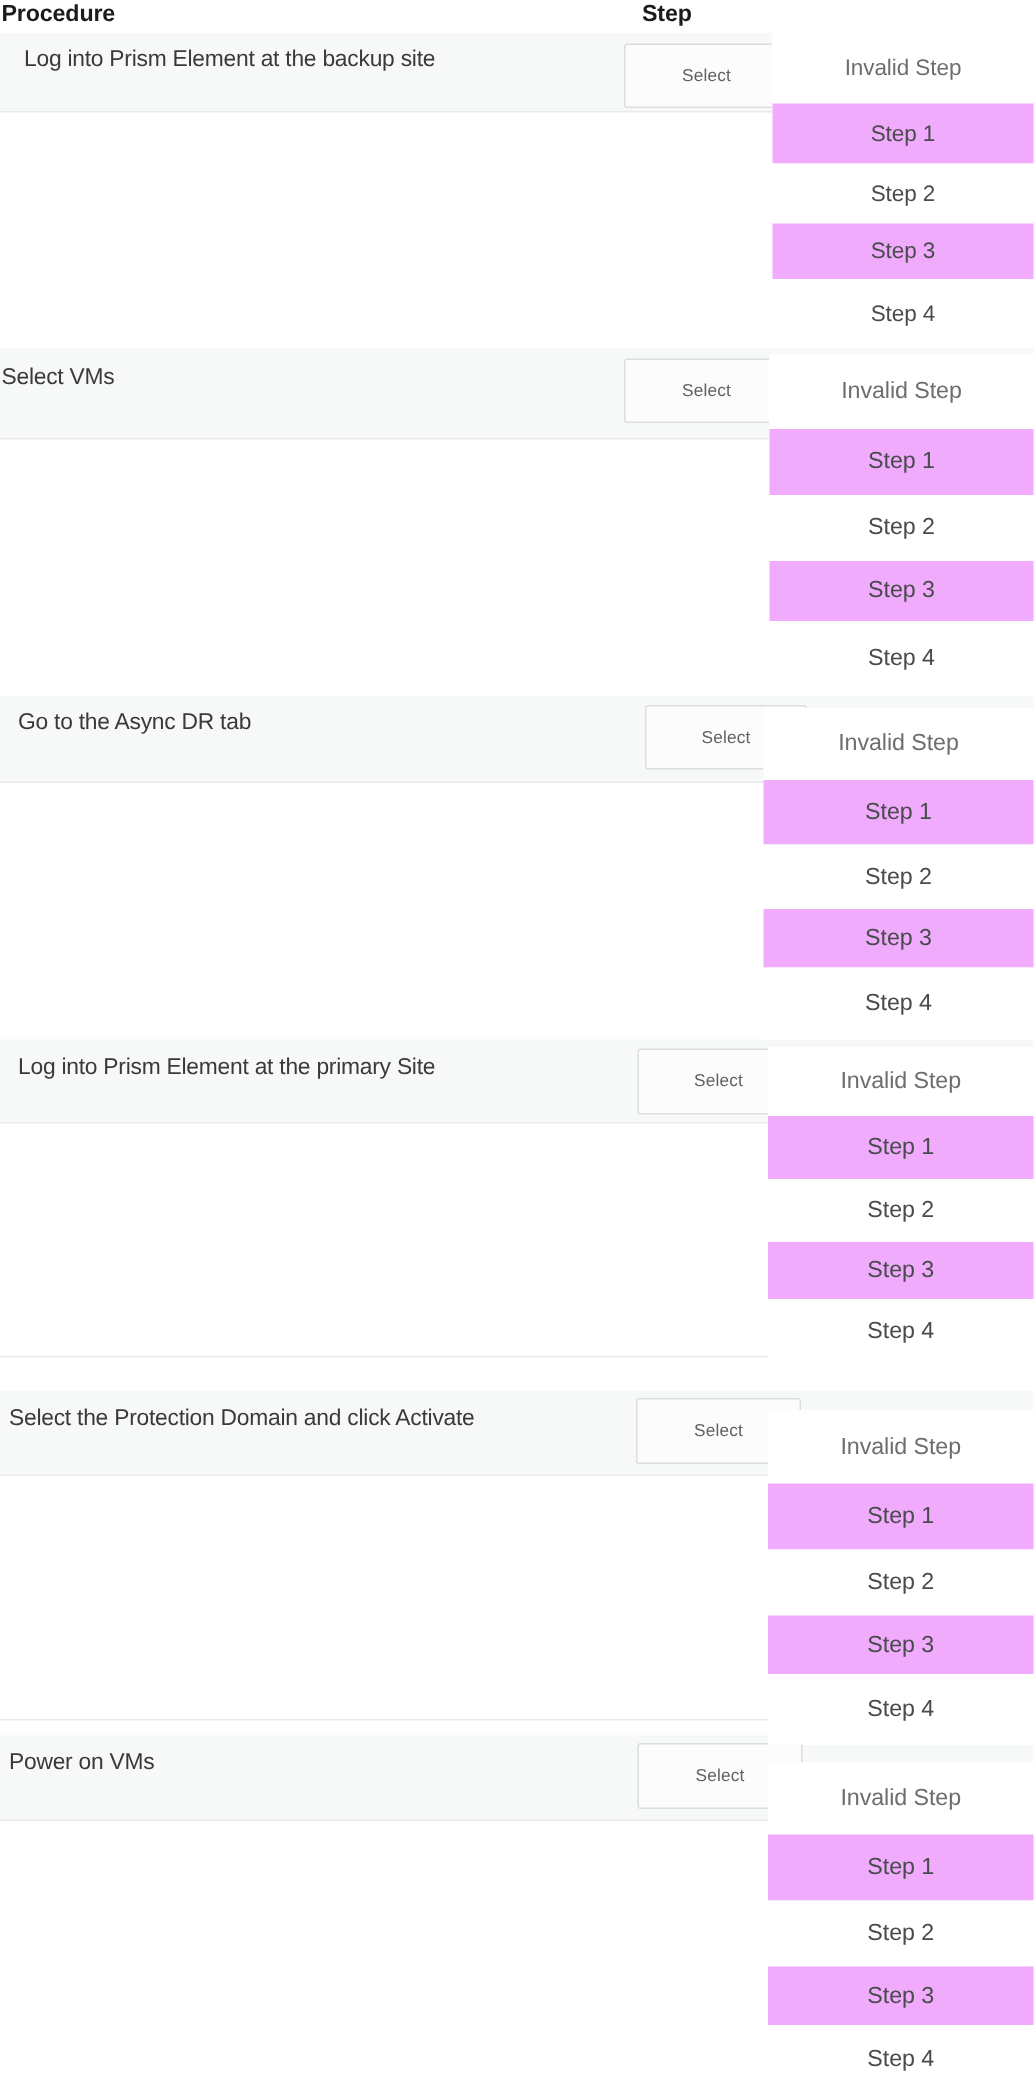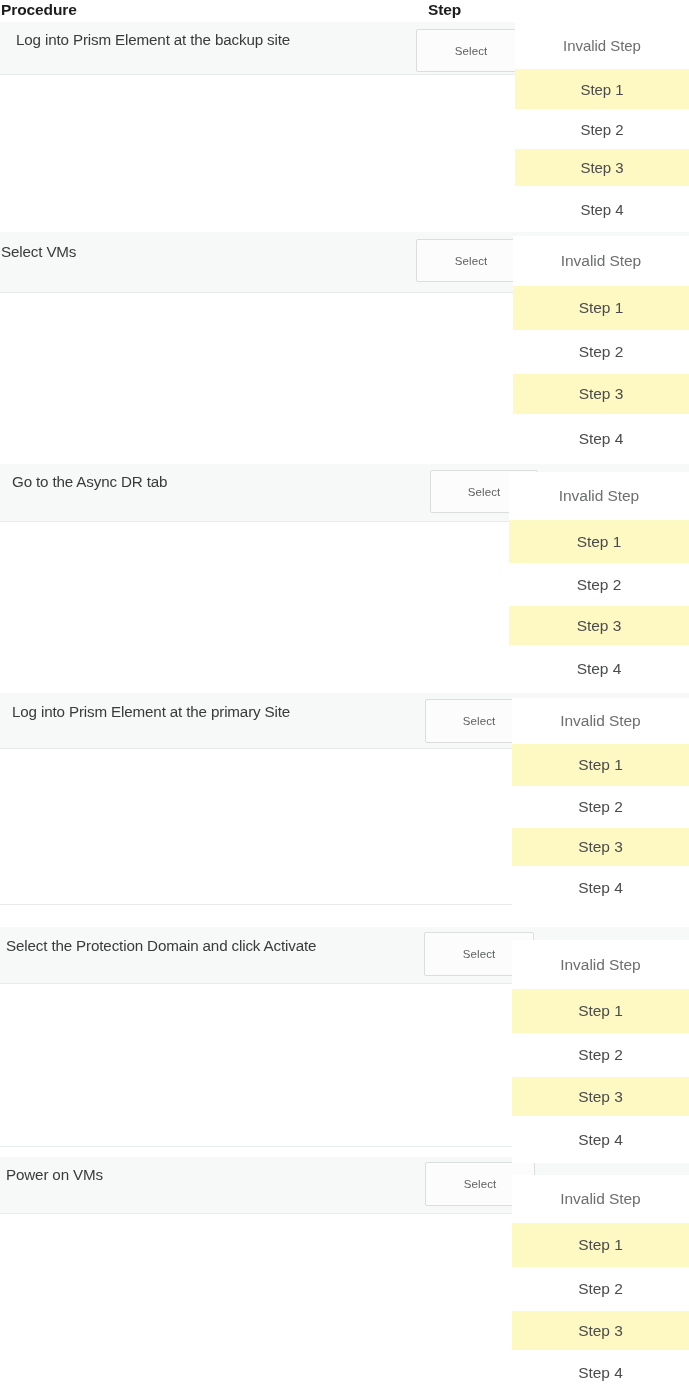--- a/index.html
+++ b/index.html
@@ -91,21 +91,21 @@
   .dd-item {
     position: relative;
     box-sizing: border-box;
     display: flex;
     align-items: center;
     justify-content: center;
     white-space: nowrap;
     color: #4a4b4c;
     letter-spacing: -0.05px;
   }
-  .dd-item.alt { background: #fef9c3; text-align: center; }
+  .dd-item.alt { background: #f0abfc; text-align: center; }
   .dd-item.plain { background: #ffffff; text-align: center; }
   .dd-item.muted { color: #6d6e6f; }
 </style>
 </head>
 <body>
 
 <div class="table-head">
   <div class="th th-procedure">Procedure</div>
   <div class="th th-step">Step</div>
 </div>

